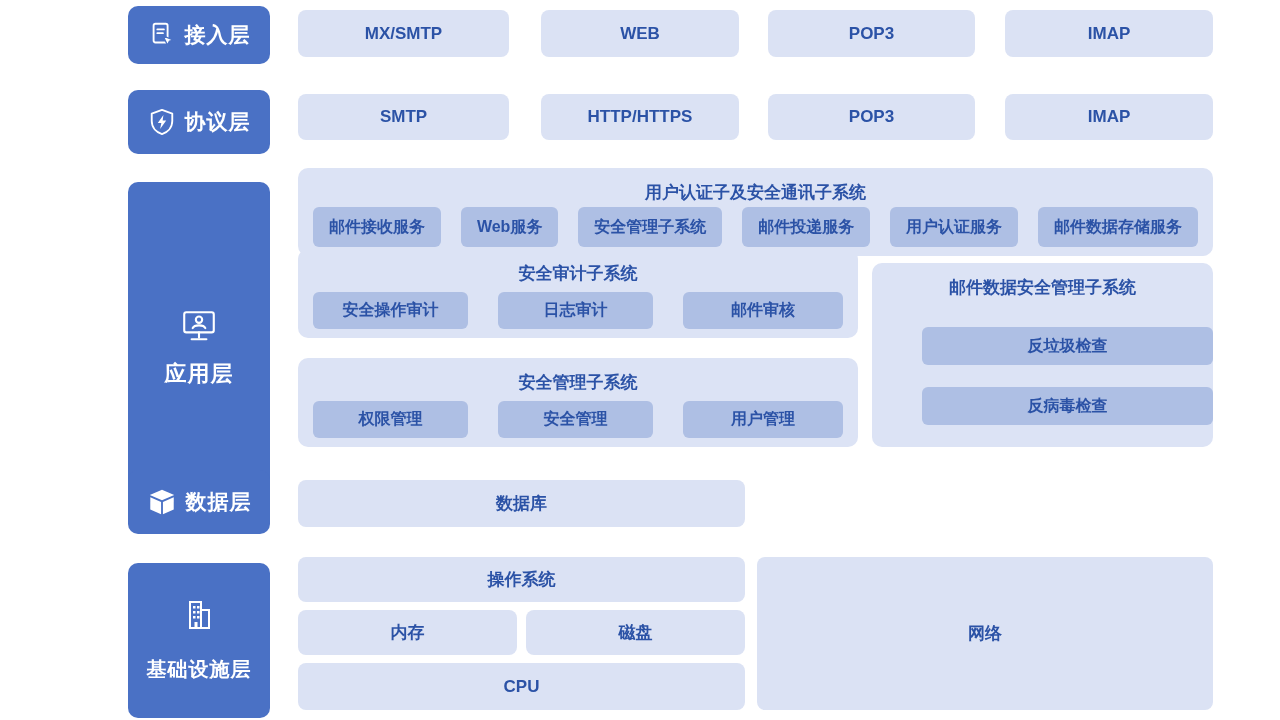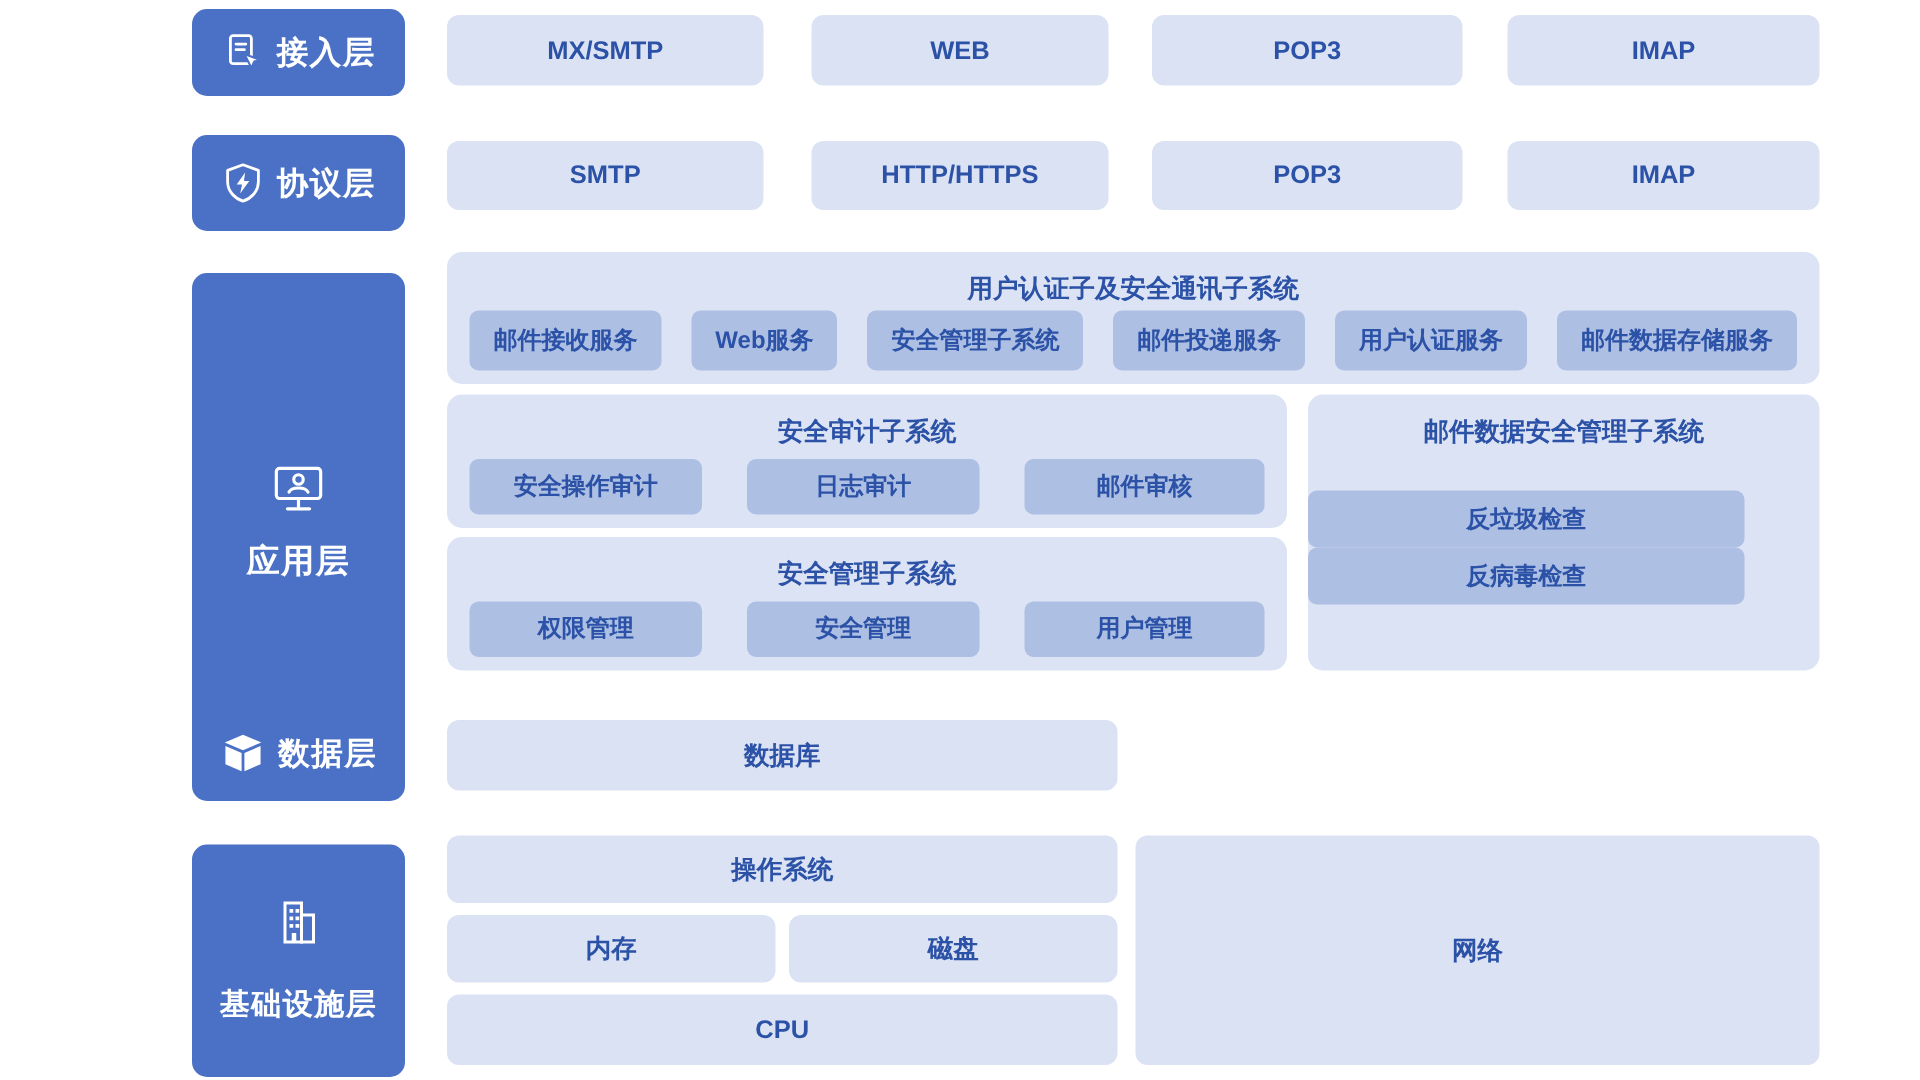--- a/index.html
+++ b/index.html
@@ -36,31 +36,31 @@
   .pos-os{left:298px;top:557px;width:447px;height:45px}
   .pos-mem{left:298px;top:610px;width:219px;height:45px}
   .pos-disk{left:526px;top:610px;width:219px;height:45px}
   .pos-cpu{left:298px;top:663px;width:447px;height:47px}
   .pos-net{left:757px;top:557px;width:456px;height:153px}
 
   
   .panel{position:absolute;background:#dce3f5;border-radius:10px;color:#2b52a6}
   .panel-title{text-align:center;font-weight:bold;font-size:17px;padding-top:13px;white-space:nowrap}
   .panel-auth{left:298px;top:168px;width:915px;height:88px}
-  .panel-audit{left:298px;top:263px;width:560px;height:89px}
+  .panel-audit{left:298px;top:249px;width:560px;height:89px}
   .panel-mgmt{left:298px;top:358px;width:560px;height:89px}
   .panel-mailsec{left:872px;top:263px;width:341px;height:184px}
   .panel-row{position:absolute;left:15px;right:15px;bottom:9px;display:flex;
              justify-content:space-between;align-items:center}
   .subchip{background:#aebfe4;border-radius:6px;height:40px;display:flex;align-items:center;
            justify-content:center;font-weight:bold;font-size:16px;padding:12px 16px;white-space:nowrap;color:#2b52a6}
   .panel-audit .subchip,.panel-mgmt .subchip{height:37px;padding:10px}
   .w155{width:155px}
   .w160{width:160px}
-  .stack{display:flex;flex-direction:column;align-items:flex-start;margin-top:28px}
+  .stack{display:flex;flex-direction:column;align-items:flex-end;gap:22px;margin-top:28px}
   .panel-mailsec .subchip{width:291px;height:38px}
 </style>
 </head>
 <body>
 
 <div class="stage">
 
   <div class="badge badge-access">
     <span class="icon">
       <svg width="28" height="28" viewBox="0 0 30 30" fill="none" stroke="#fff" stroke-width="2" stroke-linecap="round" stroke-linejoin="round">

